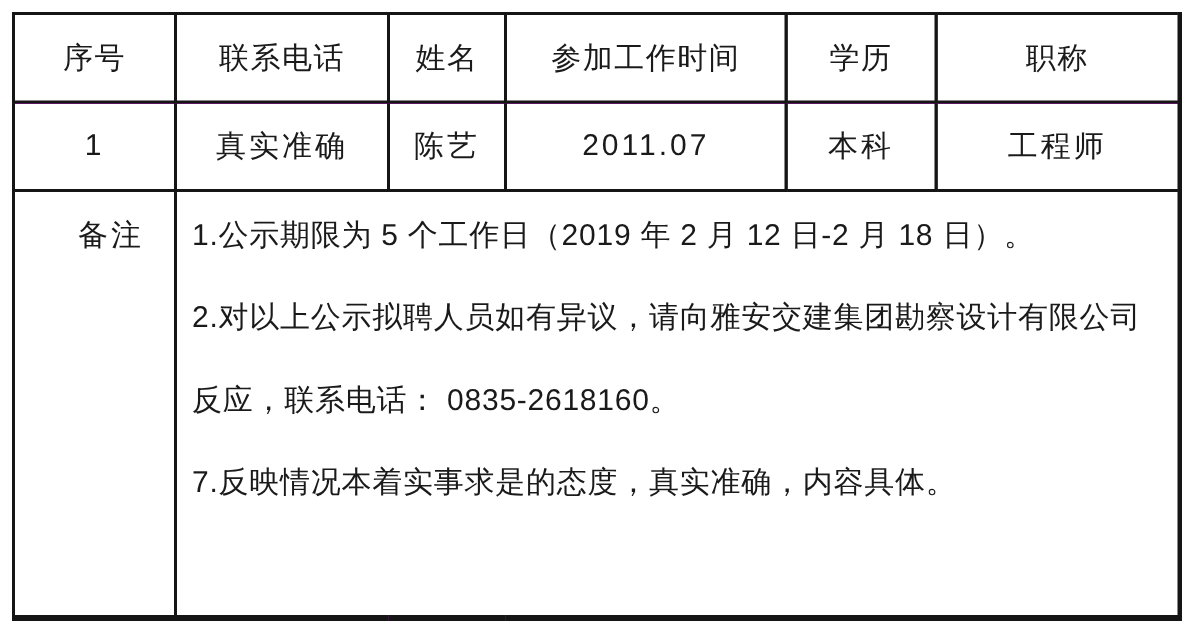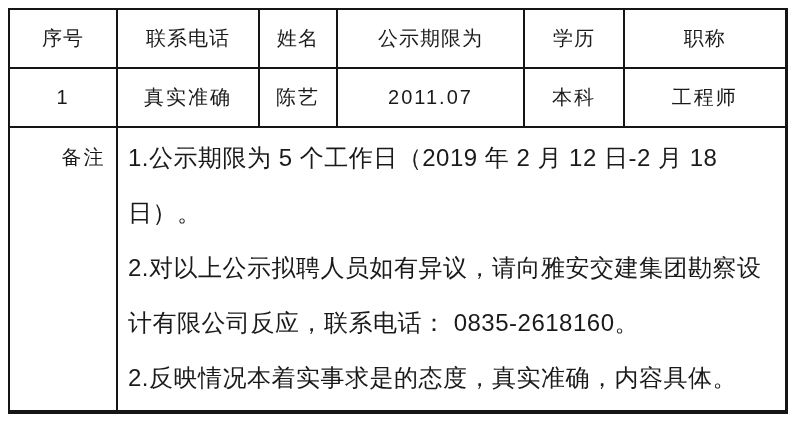--- a/index.html
+++ b/index.html
@@ -53,33 +53,33 @@
     letter-spacing: 1px;
   }
   .data-row td { letter-spacing: 2px; }
   .cell-date-value { letter-spacing: 1px; }
 
   .remarks-row td {
     height: 279px;
     vertical-align: top;
   }
   .remarks-label {
-    text-align: center;
+    text-align: left;
     padding-top: 2px;
     line-height: 55px;
     letter-spacing: 2px;
     padding-left: 42px;
   }
   .remarks-content {
     text-align: left;
     padding: 2px 14px 0 10px;
   }
   .note {
     line-height: 55px;
-    font-size: 24px;
+    font-size: 20px;
     letter-spacing: 0.5px;
     margin: 0;
   }
 </style>
 </head>
 <body>
 
 <div class="page">
   <table class="notice-table">
     <colgroup>
@@ -88,35 +88,35 @@
       <col class="col-name">
       <col class="col-date">
       <col class="col-edu">
       <col class="col-title">
     </colgroup>
     <tbody>
       <tr class="header-row">
         <th>序号</th>
         <th>联系电话</th>
         <th>姓名</th>
-        <th>公示期限为</th>
+        <th>参加工作时间</th>
         <th>学历</th>
         <th>职称</th>
       </tr>
       <tr class="data-row">
         <td>1</td>
         <td>真实准确</td>
         <td>陈艺</td>
         <td class="cell-date-value">2011.07</td>
         <td>本科</td>
         <td>工程师</td>
       </tr>
       <tr class="remarks-row">
         <td class="remarks-label">备注</td>
         <td class="remarks-content" colspan="5">
           <p class="note">1.公示期限为 5 个工作日（2019 年 2 月 12 日-2 月 18 日）。</p>
           <p class="note">2.对以上公示拟聘人员如有异议，请向雅安交建集团勘察设计有限公司反应，联系电话： 0835-2618160。</p>
-          <p class="note">2.反映情况本着实事求是的态度，真实准确，内容具体。</p>
+          <p class="note">7.反映情况本着实事求是的态度，真实准确，内容具体。</p>
         </td>
       </tr>
     </tbody>
   </table>
 </div>
 
 </body></html>

